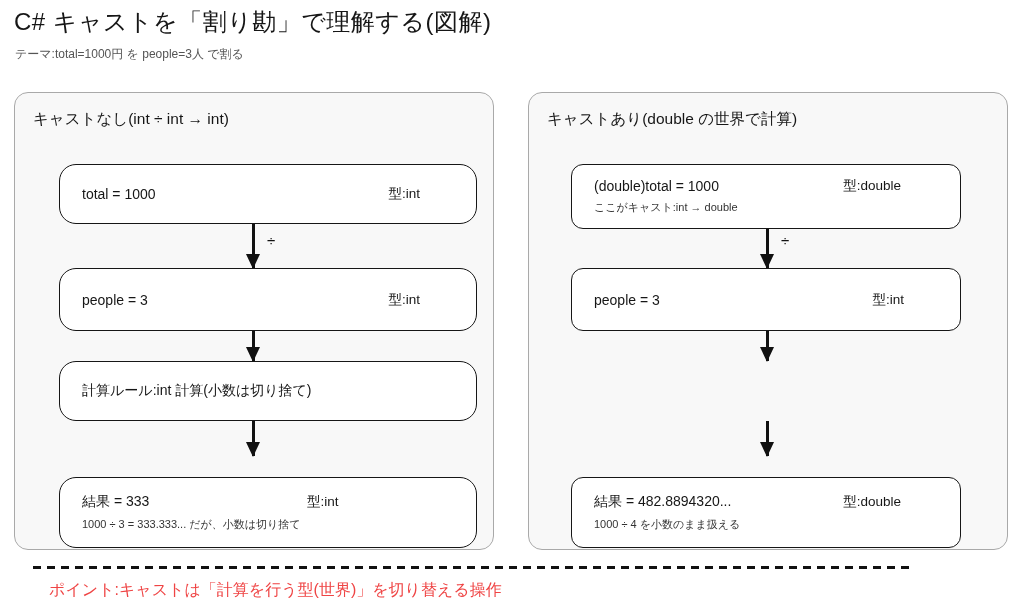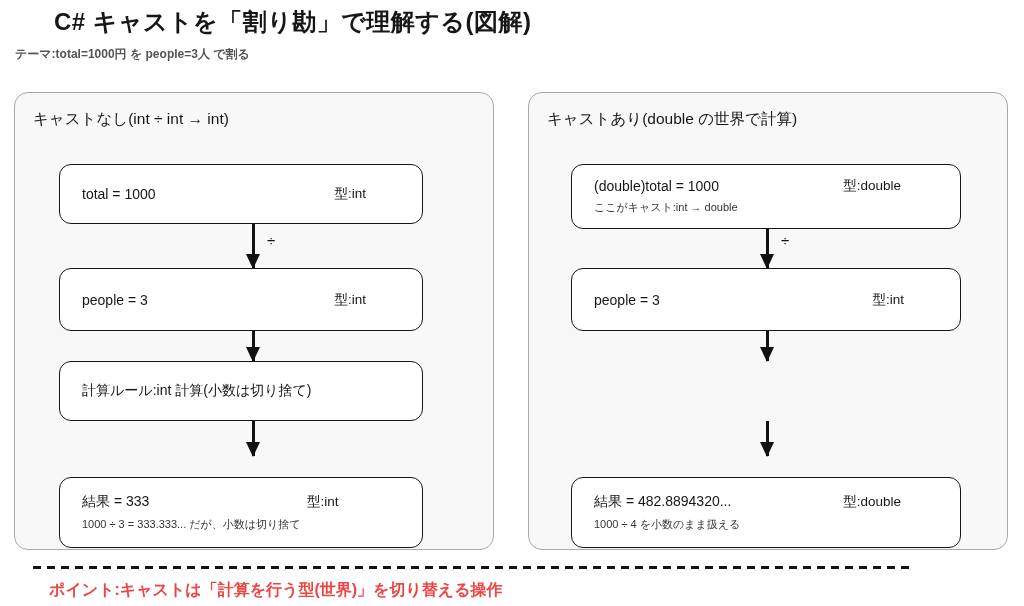--- a/index.html
+++ b/index.html
@@ -1,36 +1,36 @@
 <!DOCTYPE html>
 <html><head>
 <meta charset="utf-8">
 <style>
   html,body{margin:0;padding:0;}
   body{
     width:1024px;height:606px;background:#ffffff;position:relative;overflow:hidden;
     font-family:"Liberation Sans","DejaVu Sans",sans-serif;color:#161616;
     -webkit-font-smoothing:antialiased;
   }
-  .abs{position:absolute;font-weight:bold;}
-  .page-title{left:14px;top:6px;font-size:24px;font-weight:bold;letter-spacing:.5px;margin-left:40px;}
+  .abs{position:absolute;}
+  .page-title{left:14px;top:6px;font-size:24px;font-weight:normal;letter-spacing:.5px;}
   .page-subtitle{left:15px;top:46px;font-size:12px;color:#555;}
   .panel{
     top:92px;width:478px;height:456px;background:#f8f8f8;
     border:1px solid #a9a9a9;border-radius:14px;position:absolute;
   }
   .panel-left{left:14px;}
   .panel-right{left:528px;}
   .panel-title{position:absolute;left:18px;top:16px;font-size:15.5px;font-weight:normal;}
   .box{
     position:absolute;background:#ffffff;border:1.6px solid #161616;border-radius:12px;
     display:flex;flex-direction:column;justify-content:center;box-sizing:border-box;
     padding-left:22px;padding-right:16px;
   }
-  .panel-left .box{left:44px;width:364px;}
+  .panel-left .box{left:44px;width:418px;border-radius:17px;}
   .panel-right .box{left:42px;width:390px;}
   .box-main{position:relative;width:100%;display:flex;align-items:center;}
   .box-label{font-size:14px;}
   .box-type{position:absolute;font-size:13.5px;}
   .type-right{right:40px;}
   .type-right-b{right:43px;}
   .type-mid{left:225px;}
   .box-note{font-size:11px;color:#333;margin-top:6px;}
   .arrow{position:absolute;width:2.5px;background:#111;}
   .panel .arrow{left:237px;}

